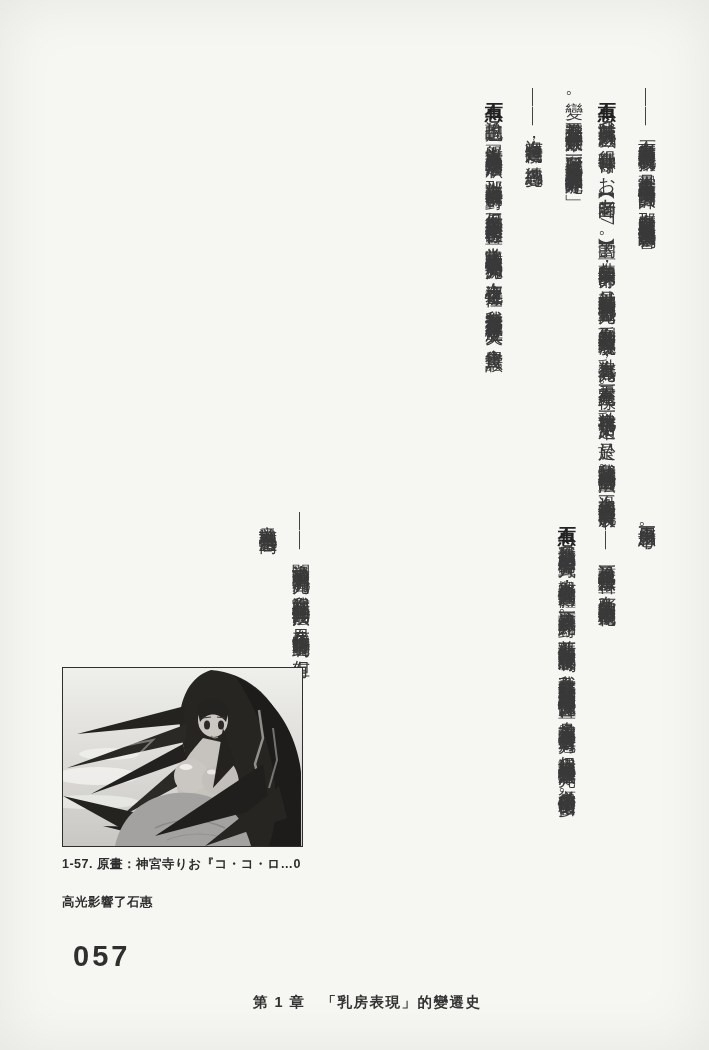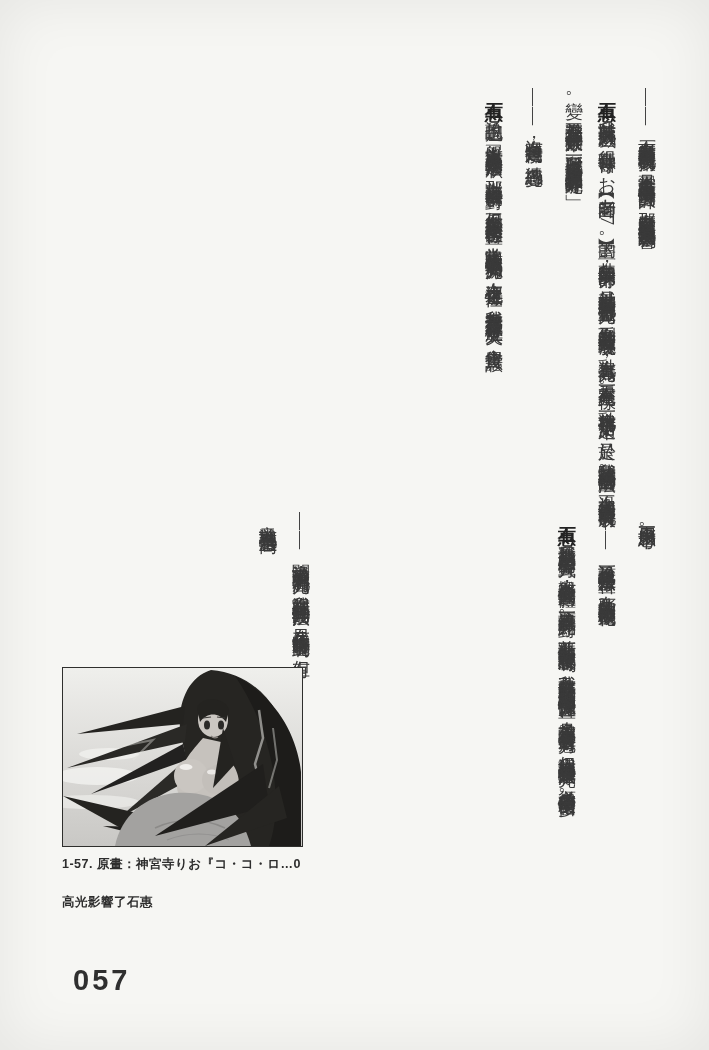--- a/index.html
+++ b/index.html
@@ -48,21 +48,21 @@
   .caption{
     margin-top:8px;
     font-family:"Liberation Sans","DejaVu Sans",sans-serif;
     font-size:12.5px;
     font-weight:bold;
     line-height:19px;
     letter-spacing:0.5px;
     color:#2d2d2d;
   }
   .pagenum{
-    position:absolute;left:73px;top:964px;
+    position:absolute;left:73px;top:940px;
     font-family:"Liberation Sans","DejaVu Sans",sans-serif;
     font-size:29px;font-weight:bold;letter-spacing:3px;
     color:#2f2f2f;
   }
   .chapter{
     position:absolute;left:253px;top:993px;
     font-family:"Liberation Sans","DejaVu Sans",sans-serif;
     font-size:14.5px;font-weight:bold;letter-spacing:1.5px;
     color:#333;
   }
@@ -145,14 +145,15 @@
       </svg>
     </div>
     <figcaption class="caption">
       <span>1-57. 原畫：神宮寺りお『コ・コ・ロ…0</span><br>
       <br>
       <span>高光影響了石惠</span>
     </figcaption>
   </figure>
 
   <div class="pagenum">057</div>
+  <div class="chapter">第 1 章　「乳房表現」的變遷史</div>
 
 </div>
 
 </body></html>

